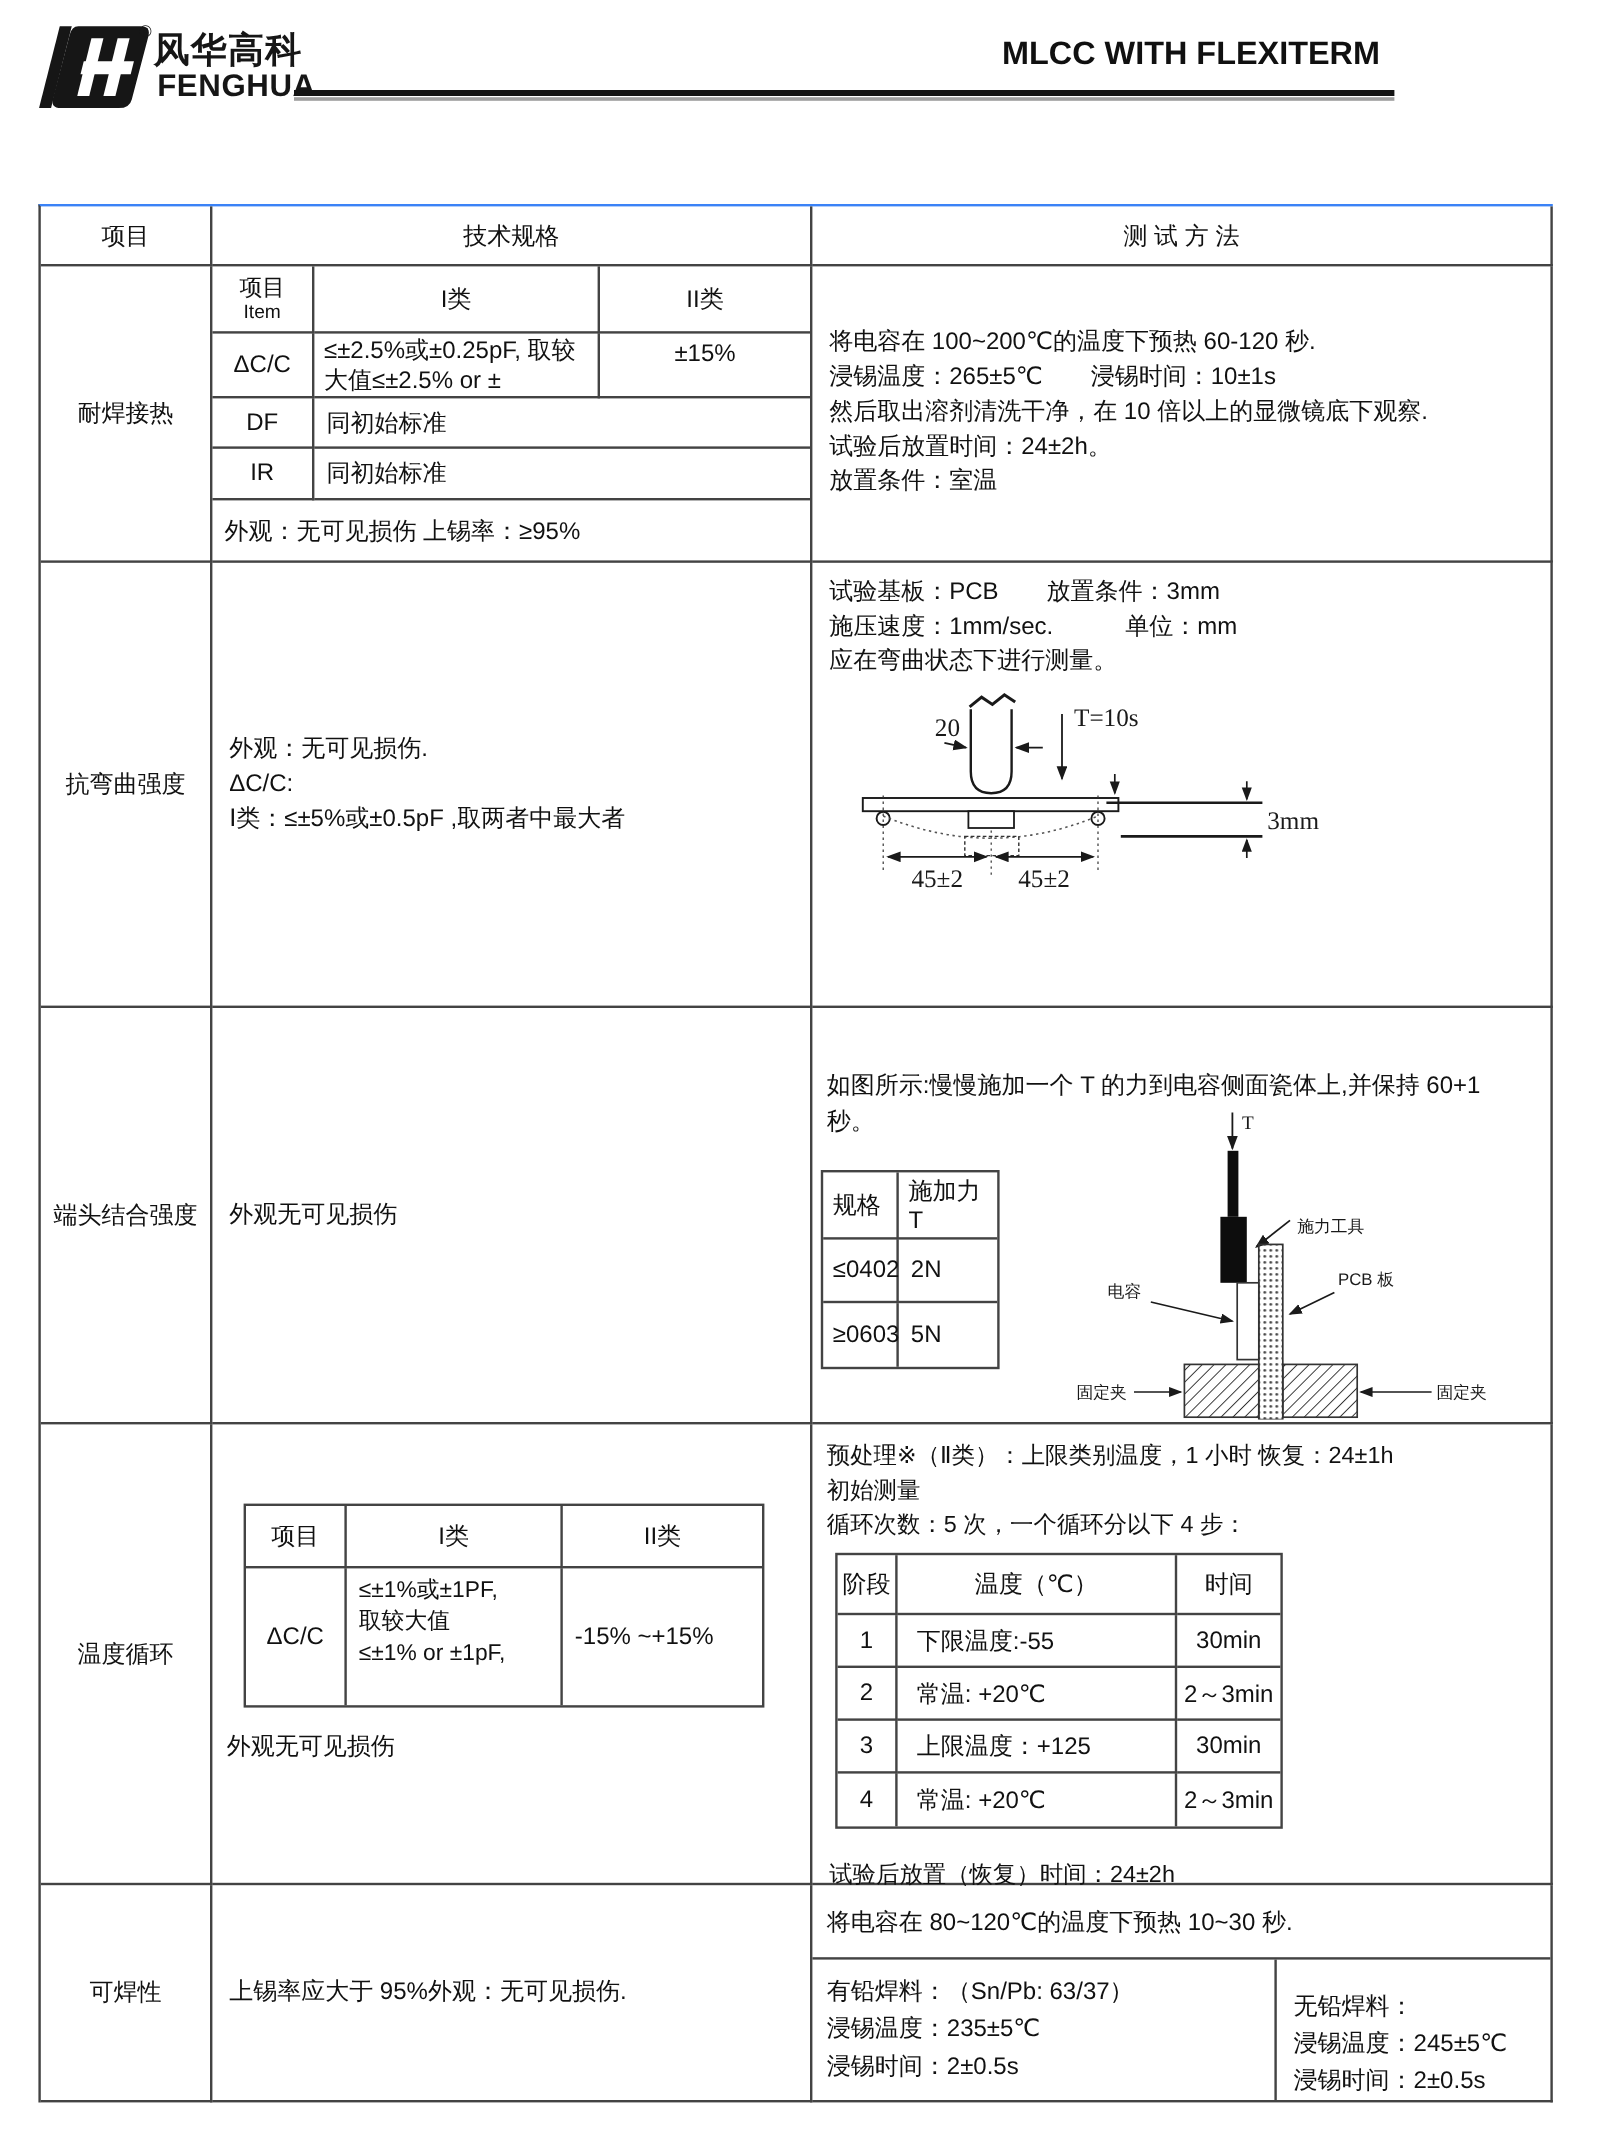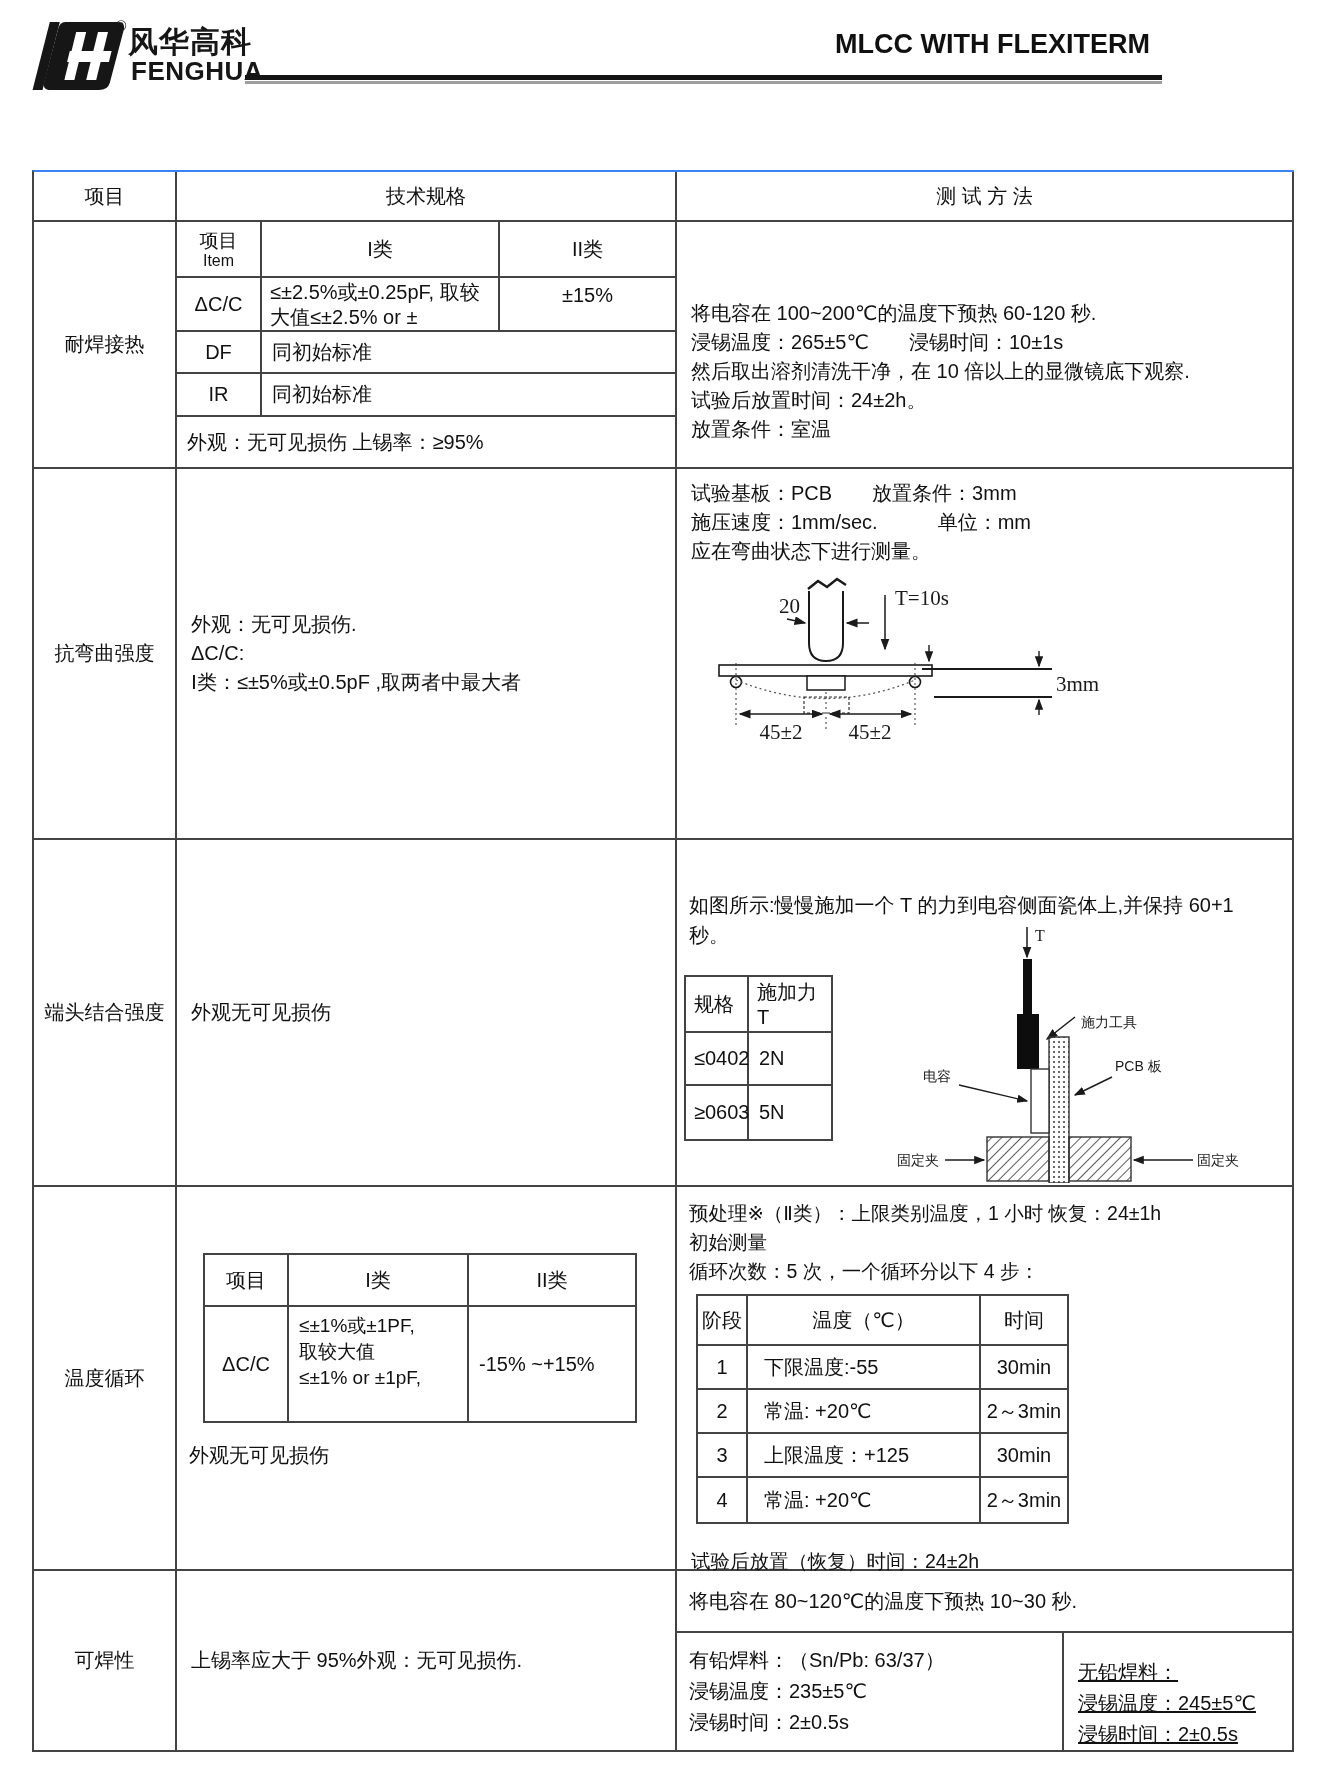--- a/index.html
+++ b/index.html
@@ -40,21 +40,21 @@
   .r1-grid { display:grid; grid-template-columns:85px 238px 1fr; grid-template-rows:56px 54px 42px 43px; }
   .span2 { grid-column: span 2; }
   .r1-class1 { padding:2px 0 0 8px; line-height:25px; font-size:20px; }
   .pl8 { display:flex; align-items:center; padding-left:8px; }
   .pl10 { display:flex; align-items:center; padding-left:10px; }
   .r1-appearance { height:50px; display:flex; align-items:center; padding-left:10px; }
   .sub-item-en { font-size:16px; line-height:17px; }
   .sub-item-cn { font-size:19px; line-height:22px; }
 
   
-  .m-lines { display:flex; flex-direction:column; justify-content:center; height:100%; padding:0 10px 2px 14px; line-height:29px;margin-top:28px; }
+  .m-lines { display:flex; flex-direction:column; justify-content:center; height:100%; padding:0 10px 2px 14px; line-height:29px; }
   .spec-lines { display:flex; flex-direction:column; justify-content:center; height:100%; padding-left:14px; line-height:29px; }
   .r2-method { padding:10px 0 0 14px; line-height:29px; }
   .bend-svg { position:absolute; left:30px; top:88px; }
 
   .r3-method { padding:50px 12px 0 12px; line-height:30px; height:100%; }
   .force-table { position:absolute; left:7px; top:135px; display:grid; grid-template-columns:63px 82px; grid-template-rows:56px 53px 53px; border:2px solid #434343; }
   .term-svg { position:absolute; left:190px; top:85px; }
 
   
   .t4 { position:absolute; left:26px; top:66px; display:grid; grid-template-columns:84px 180px 166px; grid-template-rows:52px 114px; border:2px solid #434343; }
@@ -64,21 +64,21 @@
   .intro-lines { line-height:29px; font-size:19.5px; }
   .cycle-table { display:grid; grid-template-columns:50px 233px 86px; grid-template-rows:50px 44px 44px 44px 44px; border:2px solid #434343; width:373px; margin:8px 0 0 7px; }
   .temp-cell { display:flex; align-items:center; padding-left:16px; }
   .cycle-footer { margin:24px 0 0 2px; font-size:19.5px; }
 
   
   .r5m { display:flex; flex-direction:column; height:100%; }
   .r5-top { height:70px; border-bottom:2px solid #434343; display:flex; align-items:center; padding-left:12px; }
   .r5-bottom { flex:1; display:flex; }
   .r5-left { width:385px; padding:12px 0 0 12px; line-height:31px; }
-  .r5-right { flex:1; border-left:2px solid #434343; padding:24px 0 0 14px; line-height:31px;text-decoration:underline; }
+  .r5-right { flex:1; border-left:2px solid #434343; padding:24px 0 0 14px; line-height:31px; }
 
   svg text { fill:#1a1a1a; }
   .svg-cn { font-family:"Liberation Sans","DejaVu Sans",sans-serif; font-size:14px; }
   .svg-num { font-family:"Liberation Serif","DejaVu Serif",serif; font-size:21px; }
 </style>
 </head>
 <body>
 
 <div class="page">
 

